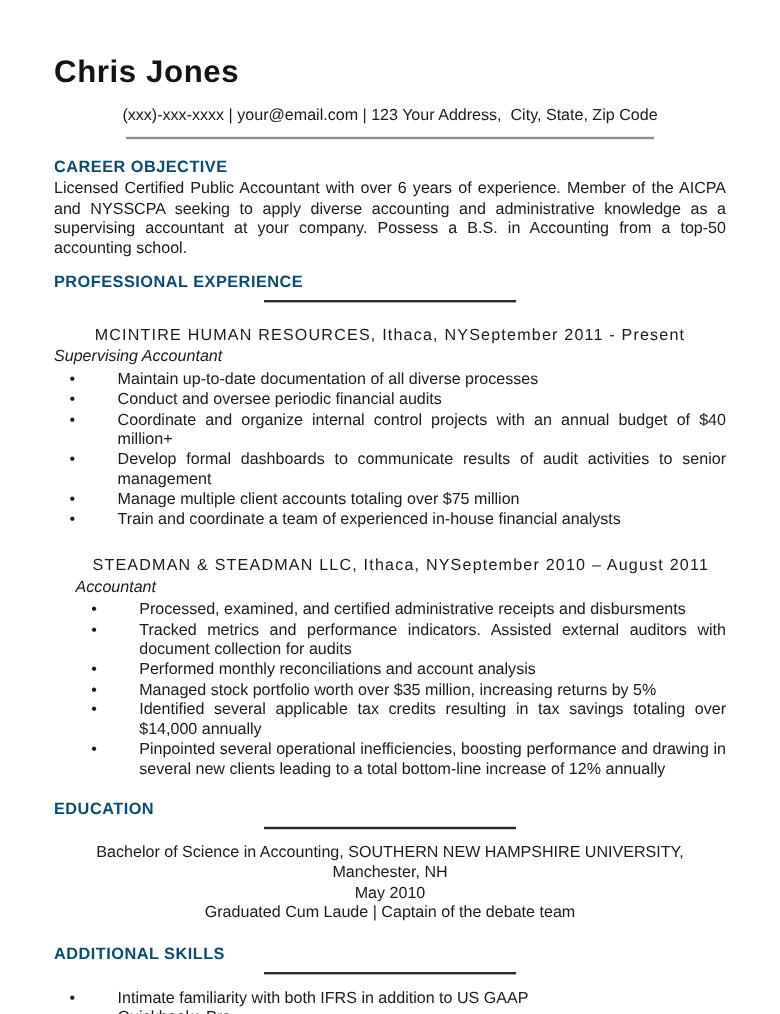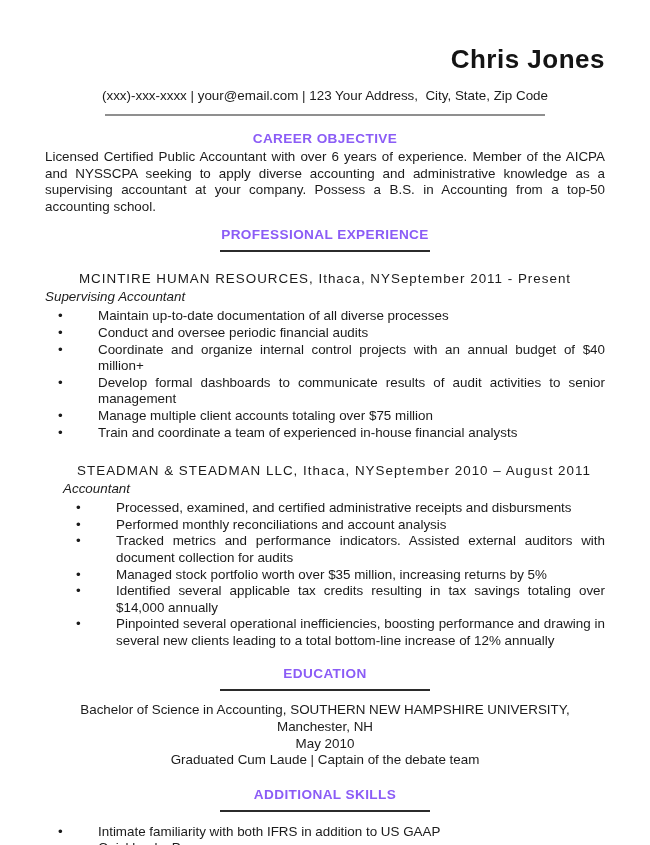--- a/index.html
+++ b/index.html
@@ -9,21 +9,21 @@
     background: #ffffff;
     color: #1b1b1b;
     font-family: "Liberation Sans", sans-serif;
     overflow: hidden;
   }
   .page { width: 650px; height: 845px; padding: 40px 45px 0 45px; }
 
   
   .name {
     margin: 4px 0 0 0;
-    text-align: right;
+    text-align: left;
     font-size: 26px;
     font-weight: bold;
     letter-spacing: 0.5px;
     color: #141414;
   }
   .contact {
     margin-top: 13px;
     text-align: center;
     font-size: 13.4px;
     white-space: pre-wrap;
@@ -31,25 +31,24 @@
   .top-rule {
     width: 440px;
     height: 0;
     margin: 11px auto 0 auto;
     border: none;
     border-top: 2px solid #8f8f8f;
   }
 
   
   .sec-title {
-    text-align: center;
     font-size: 13.6px;
     font-weight: bold;
     letter-spacing: 0.4px;
-    color: #8b5cf6;
+    color: #0c4a6e;
   }
   .sec-underline {
     width: 210px;
     height: 0;
     margin: 8px auto 0 auto;
     border: none;
     border-top: 2px solid #2b2b2b;
   }
   .objective-section { margin-top: 15px; }
   .objective-text {
@@ -156,24 +155,24 @@
       <div class="job-header">
         <span class="job-company">STEADMAN &amp; STEADMAN LLC, Ithaca, NY</span>
         <span class="job-dates">September 2010 – August 2011</span>
       </div>
       <div class="job-role">Accountant</div>
       <ul class="bullets">
         <li>
             <span class="bullet-text">Processed, examined, and certified administrative receipts and disbursments</span>
           </li>
         <li>
+            <span class="bullet-text">Tracked metrics and performance indicators. Assisted external auditors with document collection for audits</span>
+          </li>
+        <li>
             <span class="bullet-text">Performed monthly reconciliations and account analysis</span>
-          </li>
-        <li>
-            <span class="bullet-text">Tracked metrics and performance indicators. Assisted external auditors with document collection for audits</span>
           </li>
         <li>
             <span class="bullet-text">Managed stock portfolio worth over $35 million, increasing returns by 5%</span>
           </li>
         <li>
             <span class="bullet-text">Identified several applicable tax credits resulting in tax savings totaling over $14,000 annually</span>
           </li>
         <li>
             <span class="bullet-text">Pinpointed several operational inefficiencies, boosting performance and drawing in several new clients leading to a total bottom-line increase of 12% annually</span>
           </li>

